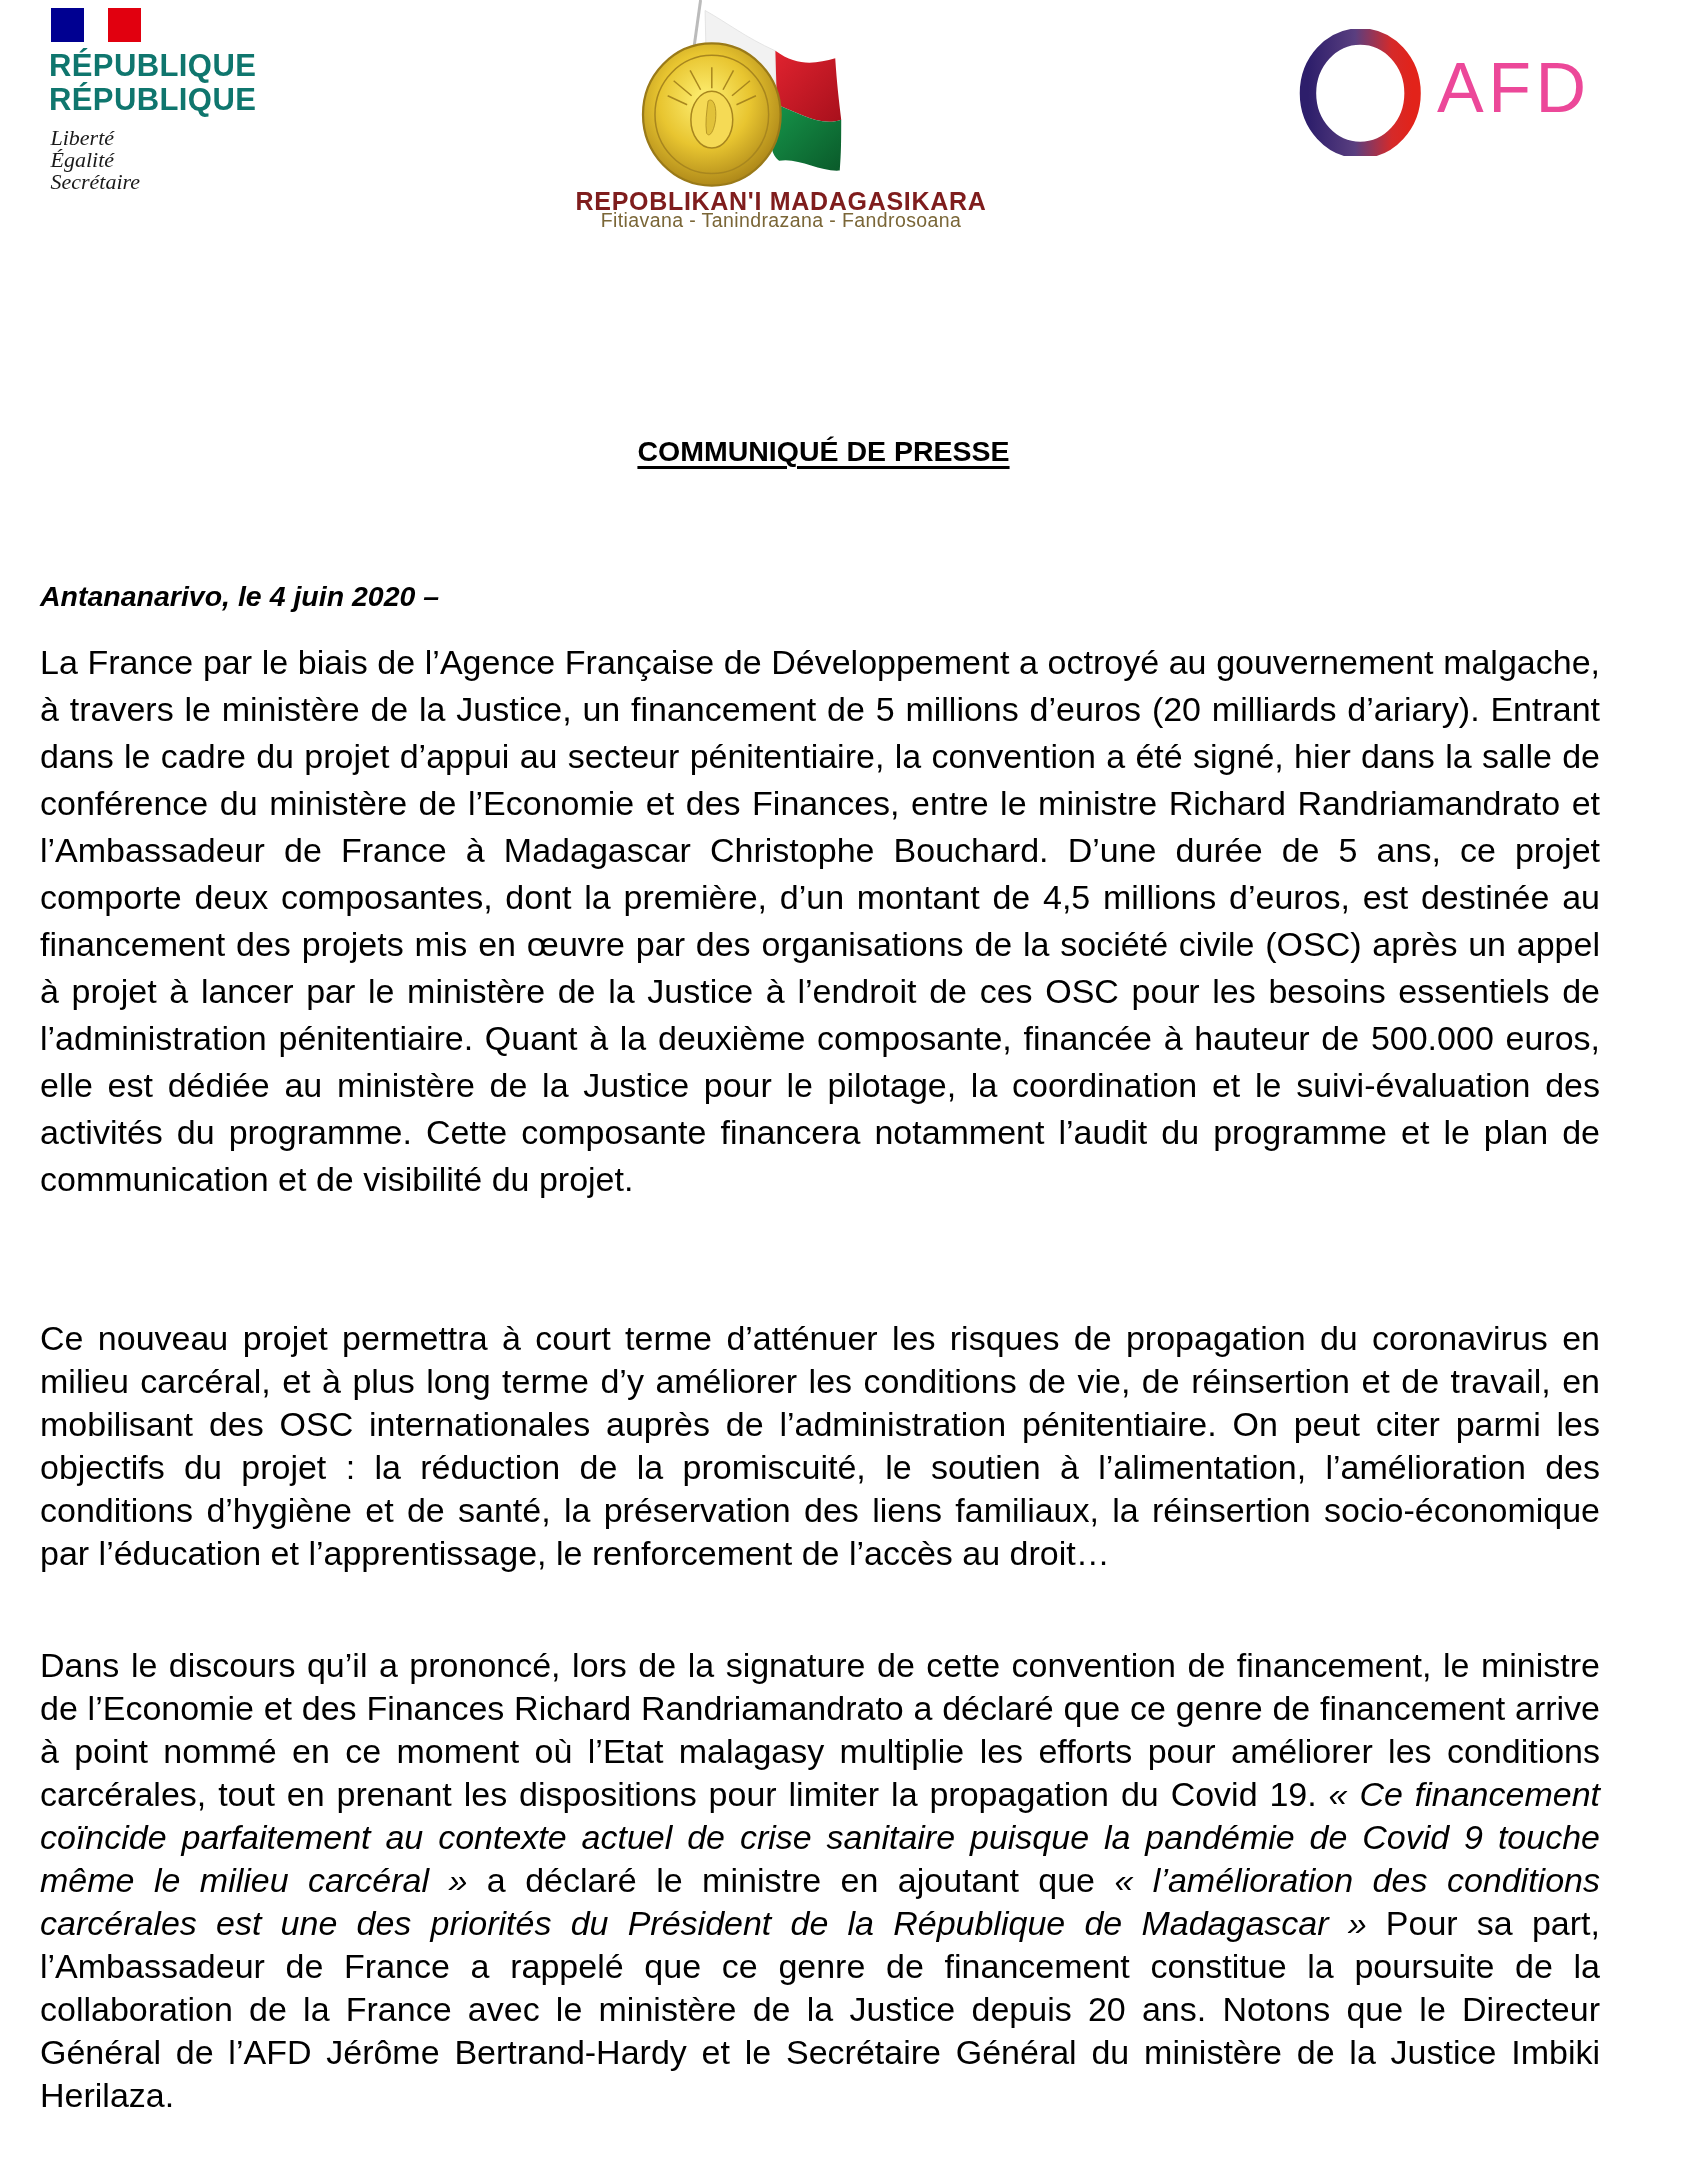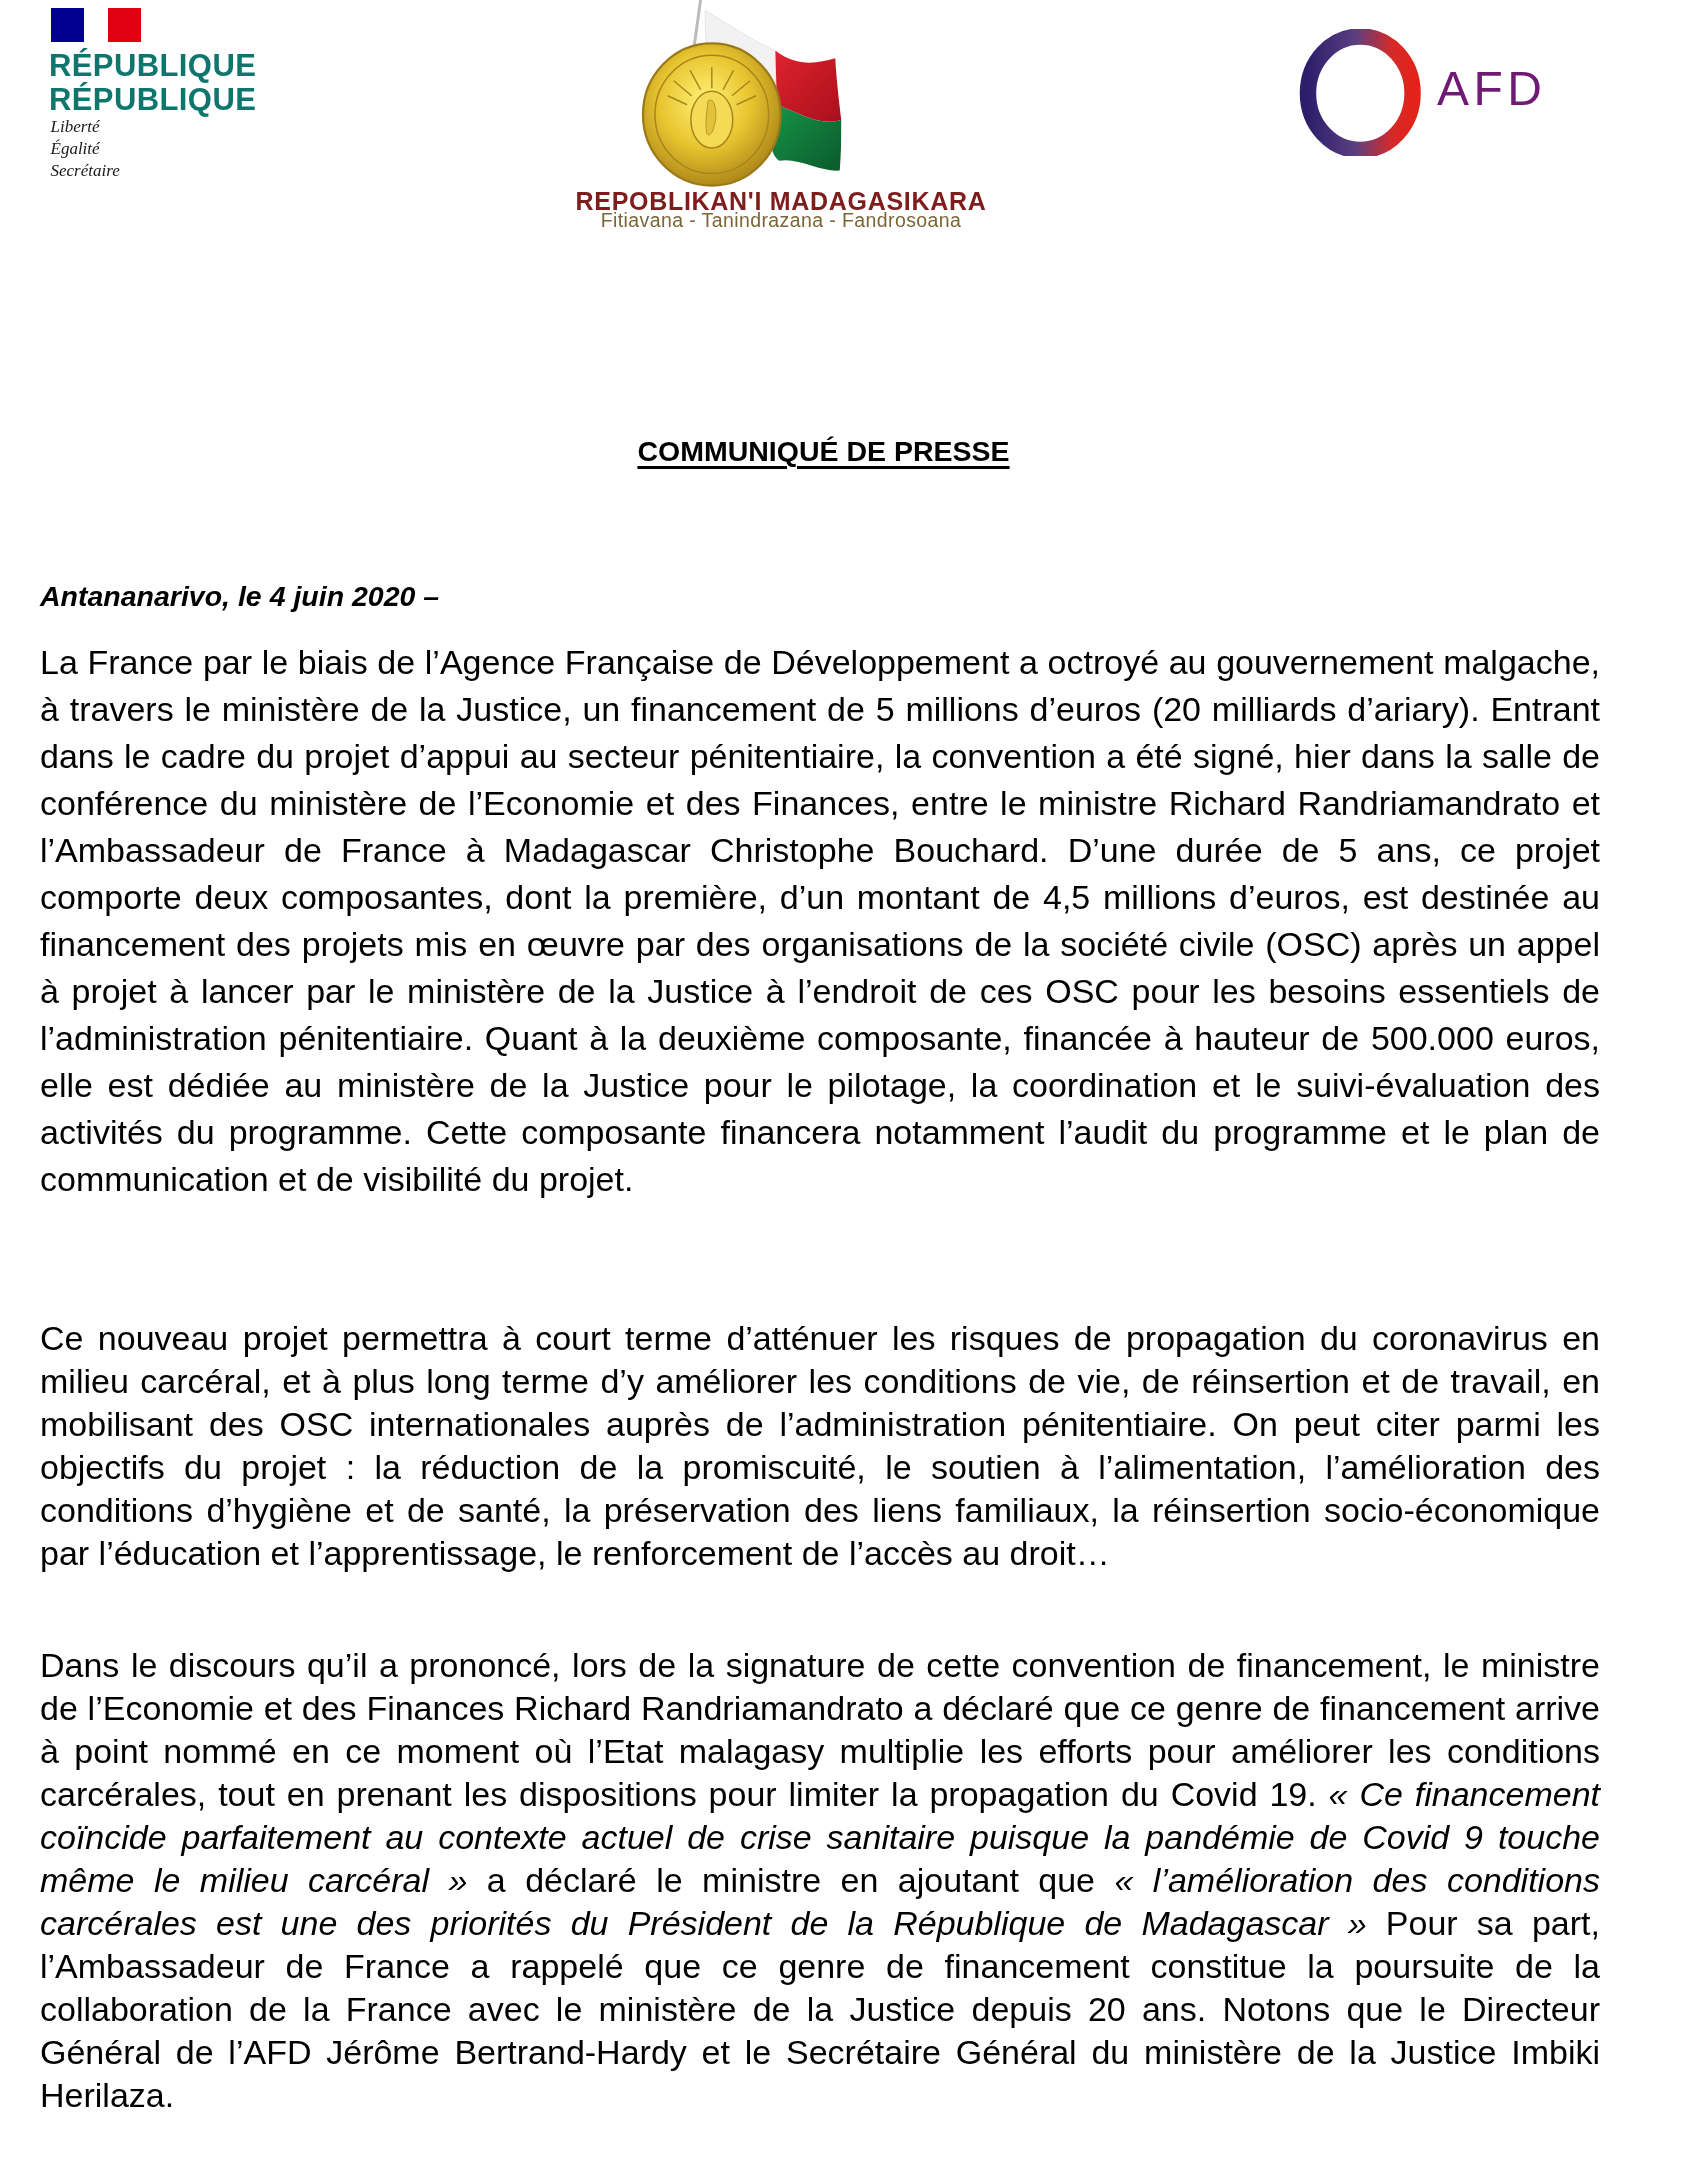--- a/index.html
+++ b/index.html
@@ -7,33 +7,33 @@
          font-family: "Liberation Sans", sans-serif; color: #000; }
 
   
   .rf-logo { position: absolute; left: 49px; top: 6px; width: 225px; height: 195px; }
   .rf-flag { position: absolute; left: 1.5px; top: 1.5px; width: 90px; height: 34px; display: flex; }
   .rf-flag .blue { width: 33px; height: 34px; background: #000091; }
   .rf-flag .white { width: 24px; height: 34px; background: #fff; position: relative; }
   .rf-flag .red { width: 33px; height: 34px; background: #e1000f; }
   .rf-name { position: absolute; left: 0; top: 43px; font-family: "Liberation Sans", sans-serif;
              font-weight: bold; font-size: 31px; line-height: 34px; letter-spacing: 0.4px; color: #0f766e; }
-  .rf-motto { position: absolute; left: 1.5px; top: 110px; font-family: "Liberation Serif", serif;
-              font-style: italic; font-size: 17px; line-height: 22px; color: #1a1a1a; }
+  .rf-motto { position: absolute; left: 1.5px; top: 121px; font-family: "Liberation Serif", serif;
+              font-style: italic; font-size: 22px; line-height: 22px; color: #1a1a1a; }
 
   .mg-logo { position: absolute; left: 558px; top: 0; width: 446px; height: 232px; }
   .mg-logo svg { position: absolute; left: 0; top: 0; }
   .mg-title { position: absolute; left: 0; top: 189px; width: 446px; text-align: center;
               font-weight: bold; font-size: 25px; letter-spacing: 0.7px; color: #7f1d1d; line-height: 25.5px; }
   .mg-sub { position: absolute; left: 0; top: 211px; width: 446px; text-align: center;
             font-size: 19.5px; color: #7a6637; line-height: 19.5px; letter-spacing: 0.4px; }
 
   .afd-logo { position: absolute; left: 1293px; top: 28.5px; width: 315px; height: 127px; }
   .afd-text { position: absolute; left: 144px; top: 22.5px; font-family: "Liberation Sans", sans-serif;
-              font-size: 48px; line-height: 75px; color: #701a75; letter-spacing: 4.5px; }
+              font-size: 70px; line-height: 75px; color: #ec4899; letter-spacing: 4.5px; }
 
   
   .title { position: absolute; left: 0; top: 435px; width: 1647px; text-align: center;
            font-weight: bold; font-size: 28.5px; line-height: 33px; text-decoration: underline;
            text-decoration-thickness: 3px; text-underline-offset: 4.5px; }
 
   .dateline { position: absolute; left: 40px; top: 580px; font-weight: bold; font-style: italic;
               font-size: 28.5px; line-height: 33px; }
 
   

